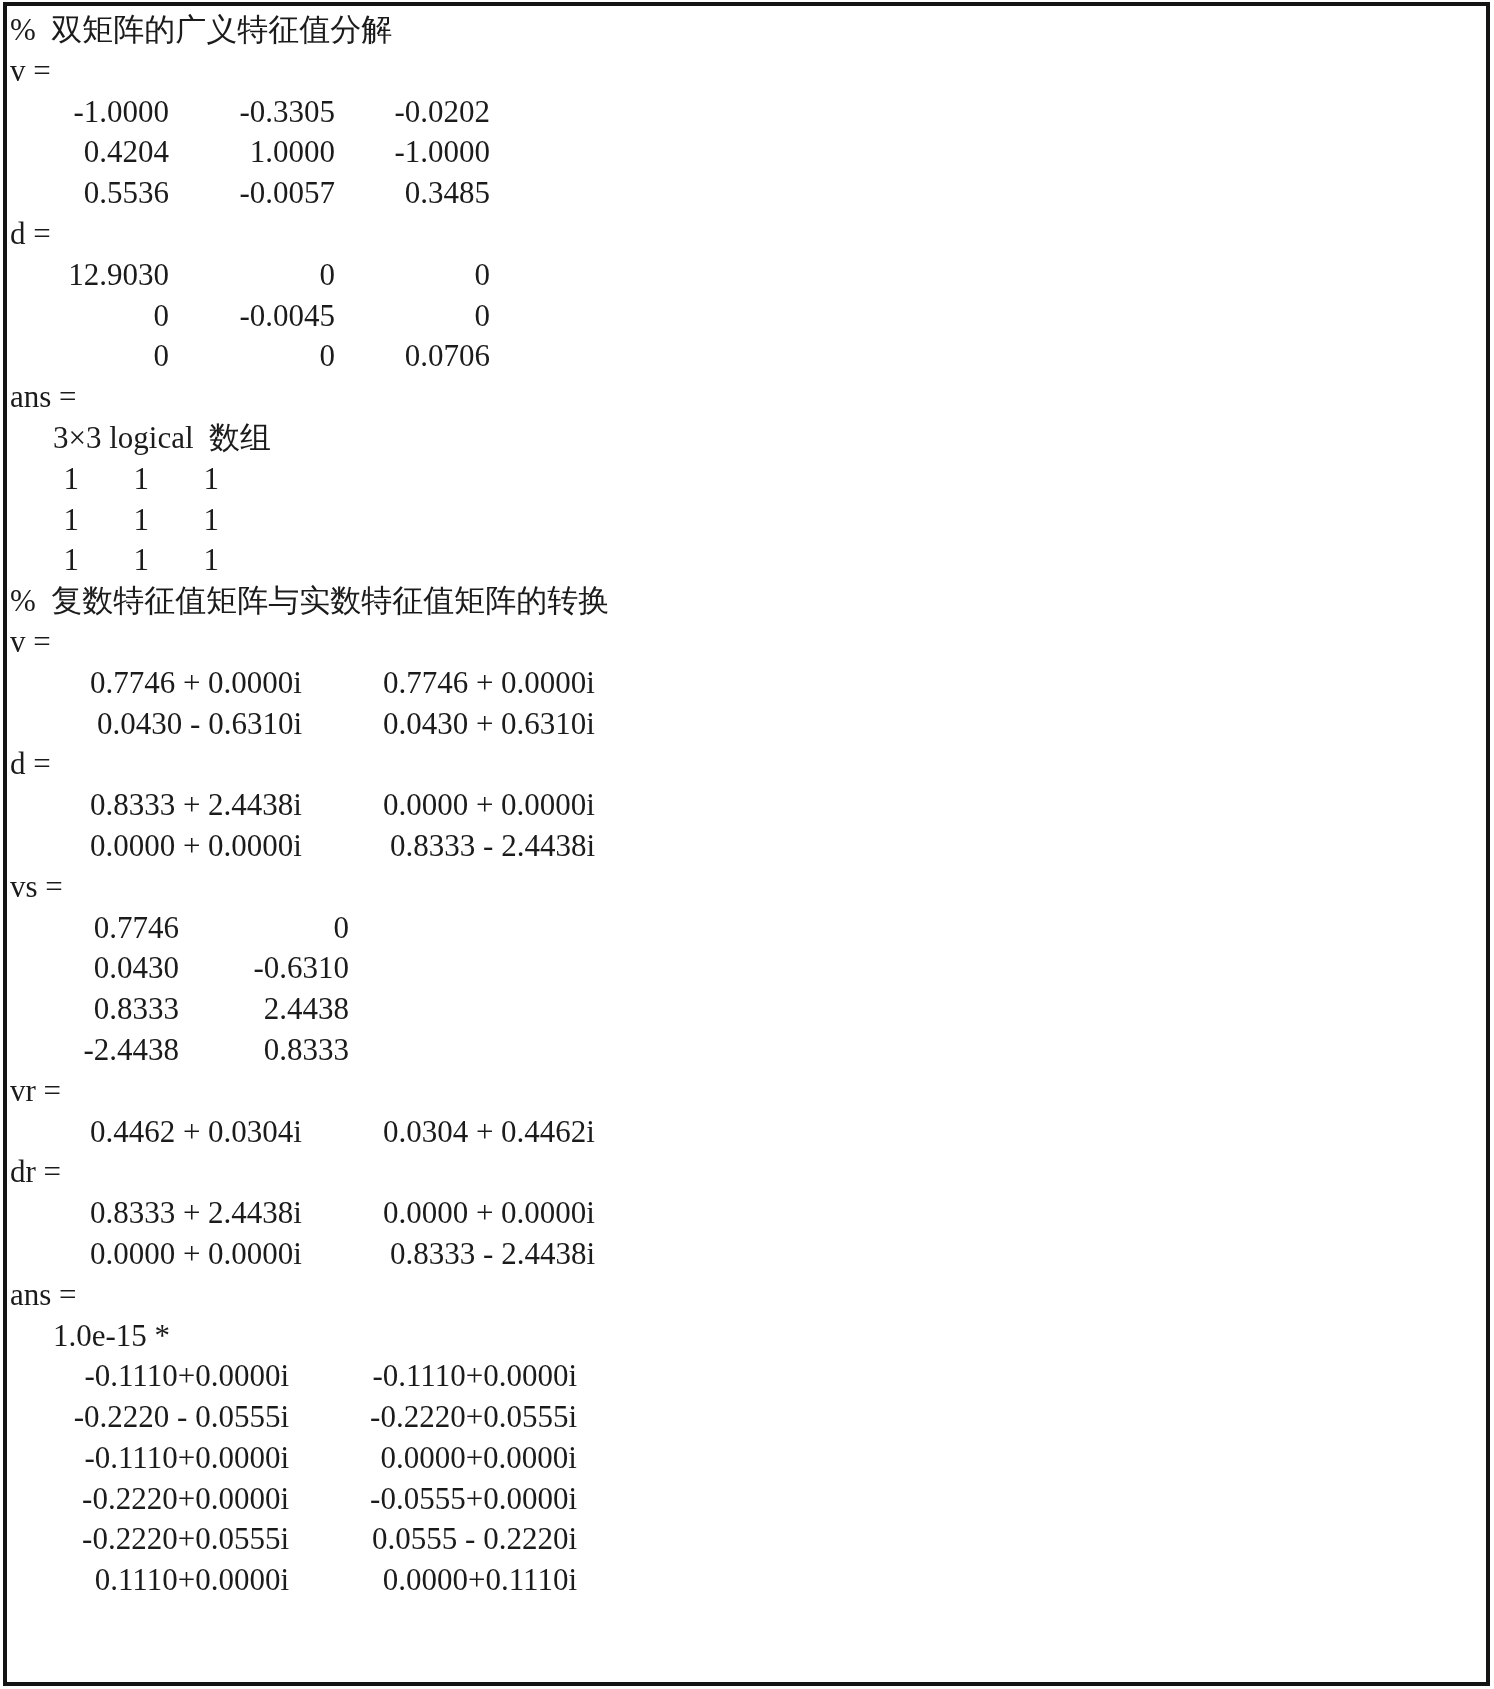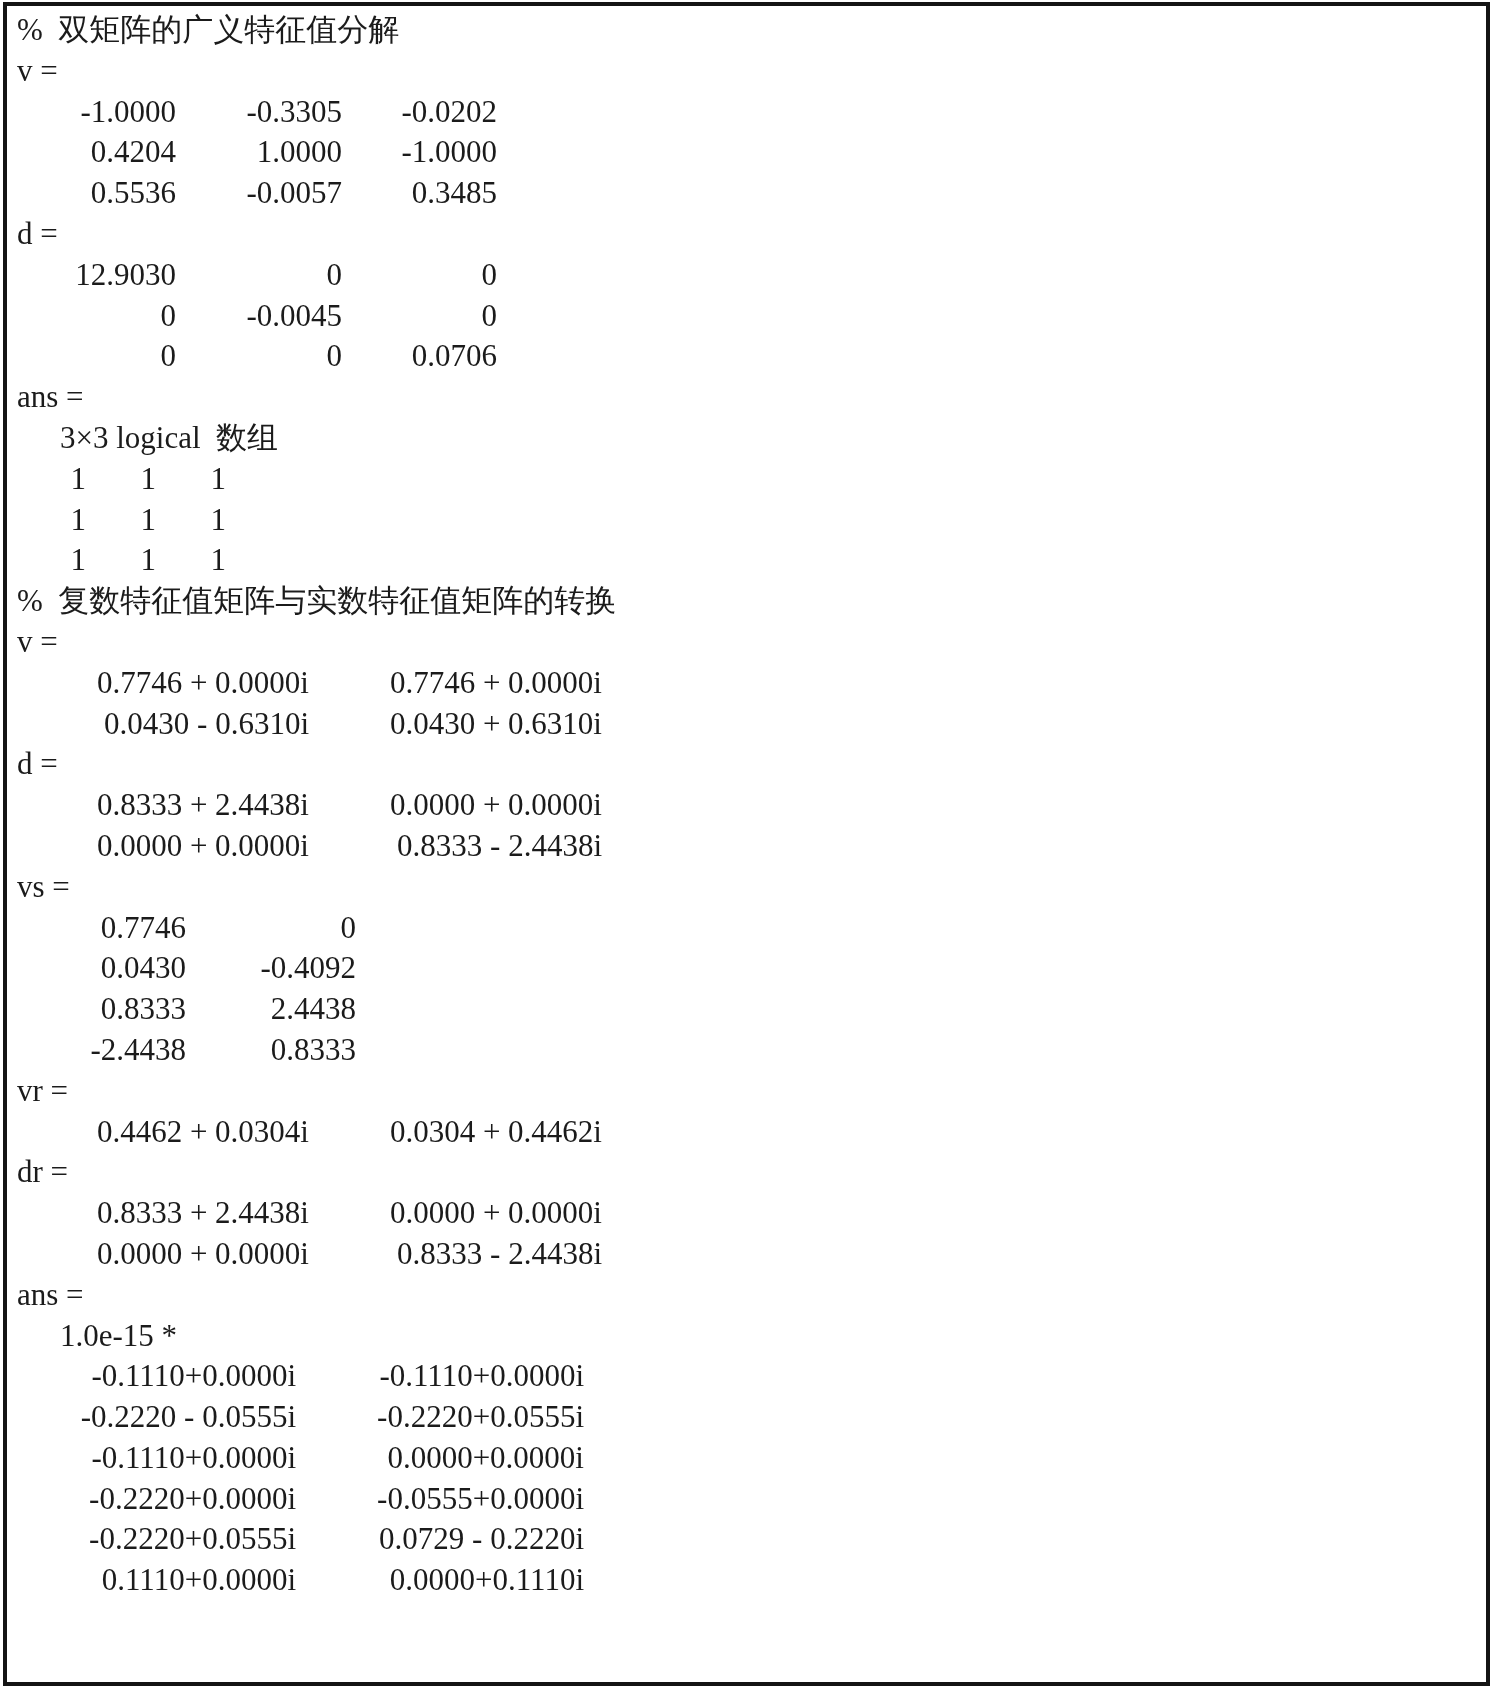--- a/index.html
+++ b/index.html
@@ -11,21 +11,21 @@
   }
   .page-frame{
     position:absolute;
     left:3px;top:2px;right:4px;bottom:3px;
     border:4px solid #141414;
     background:#ffffff;
     overflow:hidden;
   }
   .console{
     position:absolute;
-    left:10px;top:4px;right:4px;
+    left:3px;top:4px;right:4px;
     color:#1b1b1b;
     font-size:31px;
     line-height:40.8px;
   }
   .line{height:40.8px;white-space:pre;overflow:visible;}
   .comment{margin-left:0;}
   .label{margin-left:0;}
   .info{margin-left:43px;}
   .matrix-row{margin-left:4px;}
   .cell{display:inline-block;text-align:right;white-space:pre;vertical-align:top;}
@@ -68,30 +68,30 @@
       <div class="line matrix-row g-log"><span class="cell">1</span><span class="cell">1</span><span class="cell">1</span></div>
       <div class="line comment">%  复数特征值矩阵与实数特征值矩阵的转换</div>
       <div class="line label">v =</div>
       <div class="line matrix-row g-cx"><span class="cell">0.7746 + 0.0000i</span><span class="cell">0.7746 + 0.0000i</span></div>
       <div class="line matrix-row g-cx"><span class="cell">0.0430 - 0.6310i</span><span class="cell">0.0430 + 0.6310i</span></div>
       <div class="line label">d =</div>
       <div class="line matrix-row g-cx"><span class="cell">0.8333 + 2.4438i</span><span class="cell">0.0000 + 0.0000i</span></div>
       <div class="line matrix-row g-cx"><span class="cell">0.0000 + 0.0000i</span><span class="cell">0.8333 - 2.4438i</span></div>
       <div class="line label">vs =</div>
       <div class="line matrix-row g-r2"><span class="cell">0.7746</span><span class="cell">0</span></div>
-      <div class="line matrix-row g-r2"><span class="cell">0.0430</span><span class="cell">-0.4092</span></div>
+      <div class="line matrix-row g-r2"><span class="cell">0.0430</span><span class="cell">-0.6310</span></div>
       <div class="line matrix-row g-r2"><span class="cell">0.8333</span><span class="cell">2.4438</span></div>
       <div class="line matrix-row g-r2"><span class="cell">-2.4438</span><span class="cell">0.8333</span></div>
       <div class="line label">vr =</div>
       <div class="line matrix-row g-cx"><span class="cell">0.4462 + 0.0304i</span><span class="cell">0.0304 + 0.4462i</span></div>
       <div class="line label">dr =</div>
       <div class="line matrix-row g-cx"><span class="cell">0.8333 + 2.4438i</span><span class="cell">0.0000 + 0.0000i</span></div>
       <div class="line matrix-row g-cx"><span class="cell">0.0000 + 0.0000i</span><span class="cell">0.8333 - 2.4438i</span></div>
       <div class="line label">ans =</div>
       <div class="line info">1.0e-15 *</div>
       <div class="line matrix-row g-ans"><span class="cell">-0.1110+0.0000i</span><span class="cell">-0.1110+0.0000i</span></div>
       <div class="line matrix-row g-ans"><span class="cell">-0.2220 - 0.0555i</span><span class="cell">-0.2220+0.0555i</span></div>
       <div class="line matrix-row g-ans"><span class="cell">-0.1110+0.0000i</span><span class="cell">0.0000+0.0000i</span></div>
       <div class="line matrix-row g-ans"><span class="cell">-0.2220+0.0000i</span><span class="cell">-0.0555+0.0000i</span></div>
-      <div class="line matrix-row g-ans"><span class="cell">-0.2220+0.0555i</span><span class="cell">0.0729 - 0.2220i</span></div>
+      <div class="line matrix-row g-ans"><span class="cell">-0.2220+0.0555i</span><span class="cell">0.0555 - 0.2220i</span></div>
       <div class="line matrix-row g-ans"><span class="cell">0.1110+0.0000i</span><span class="cell">0.0000+0.1110i</span></div>
     </div>
 </div>
 
 </body></html>

